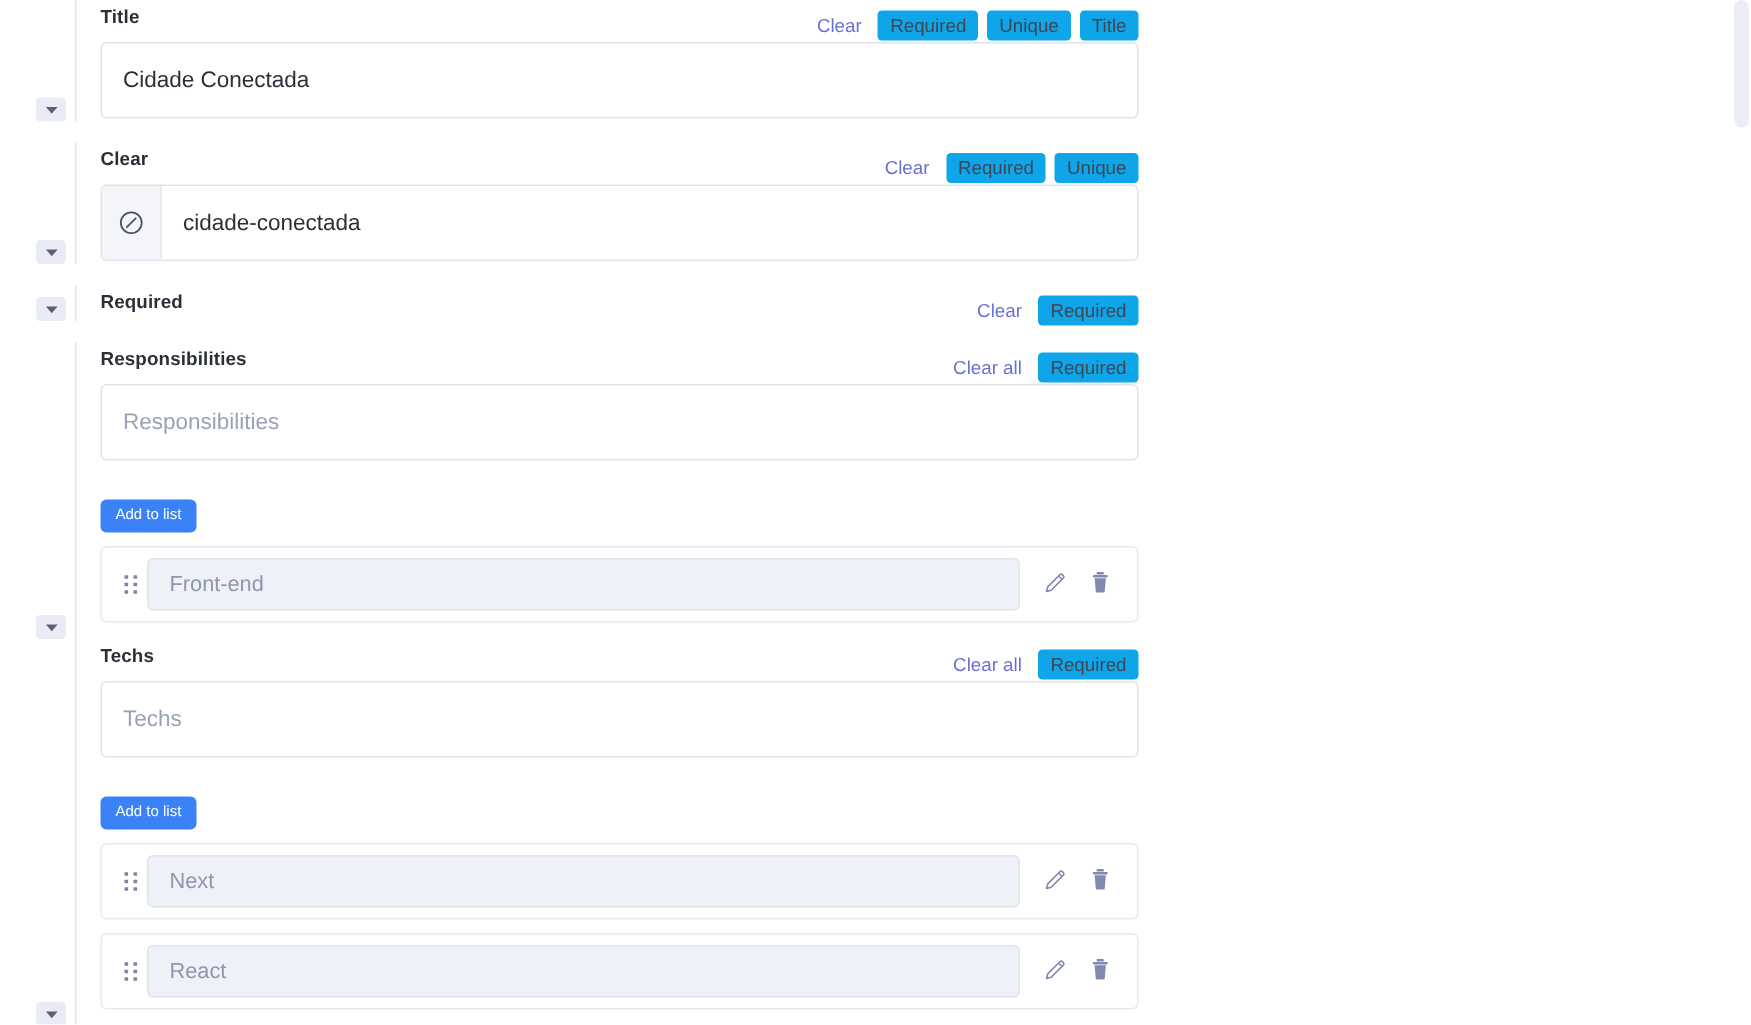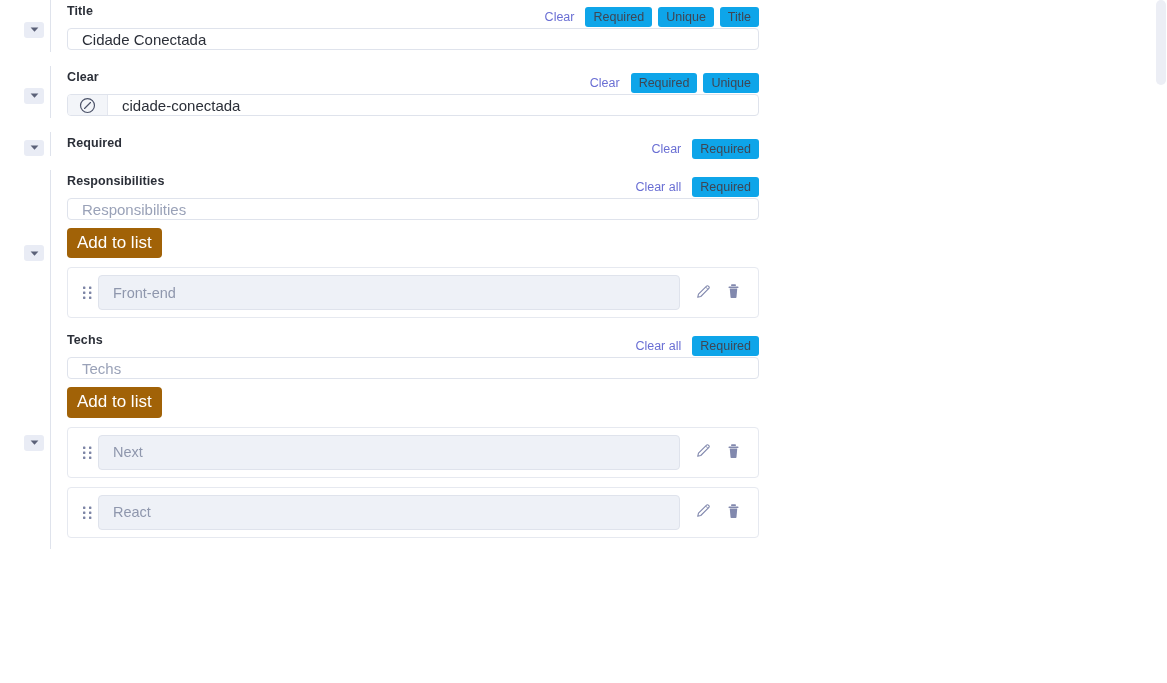--- a/index.html
+++ b/index.html
@@ -16,21 +16,21 @@
     width: 1167px;
     height: 683px;
     background: #ffffff;
     overflow: hidden;
   }
 
   
   .field-group {
     position: relative;
     display: flex;
-    align-items: center;
+    align-items: flex-end;
   }
   .toggle-col {
     width: 50px;
     min-width: 50px;
     display: flex;
     justify-content: flex-end;
     padding-right: 6px;
     padding-top: 7px;
   }
   .toggle-btn {
@@ -89,21 +89,21 @@
     border-radius: 3px;
     padding: 3px 8px;
     white-space: nowrap;
     cursor: pointer;
   }
 
   
   .input-wrap {
     margin-top: 6px;
     width: 692px;
-    height: 22px;
+    height: 51px;
     border: 1px solid #dfe3ec;
     border-radius: 4px;
     background: #ffffff;
     display: flex;
     align-items: stretch;
     overflow: hidden;
   }
   .input-prefix {
     width: 40px;
     min-width: 40px;
@@ -120,27 +120,27 @@
     background: transparent;
     font-family: "Liberation Sans", sans-serif;
     font-size: 15px;
     color: #2b2f38;
     padding: 0 14px;
   }
   .text-input::placeholder { color: #9aa2b8; }
 
   
   .add-btn {
-    margin-top: 8px;
-    background: #a16207;
+    margin-top: 26px;
+    background: #3b82f6;
     color: #ffffff;
     border: none;
     border-radius: 4px;
     font-family: "Liberation Sans", sans-serif;
-    font-size: 17px;
+    font-size: 10px;
     padding: 5px 10px;
     cursor: pointer;
     line-height: 1.2;
   }
 
   
   .list-wrap { margin-top: 9px; }
   .list-row {
     width: 692px;
     height: 51px;

